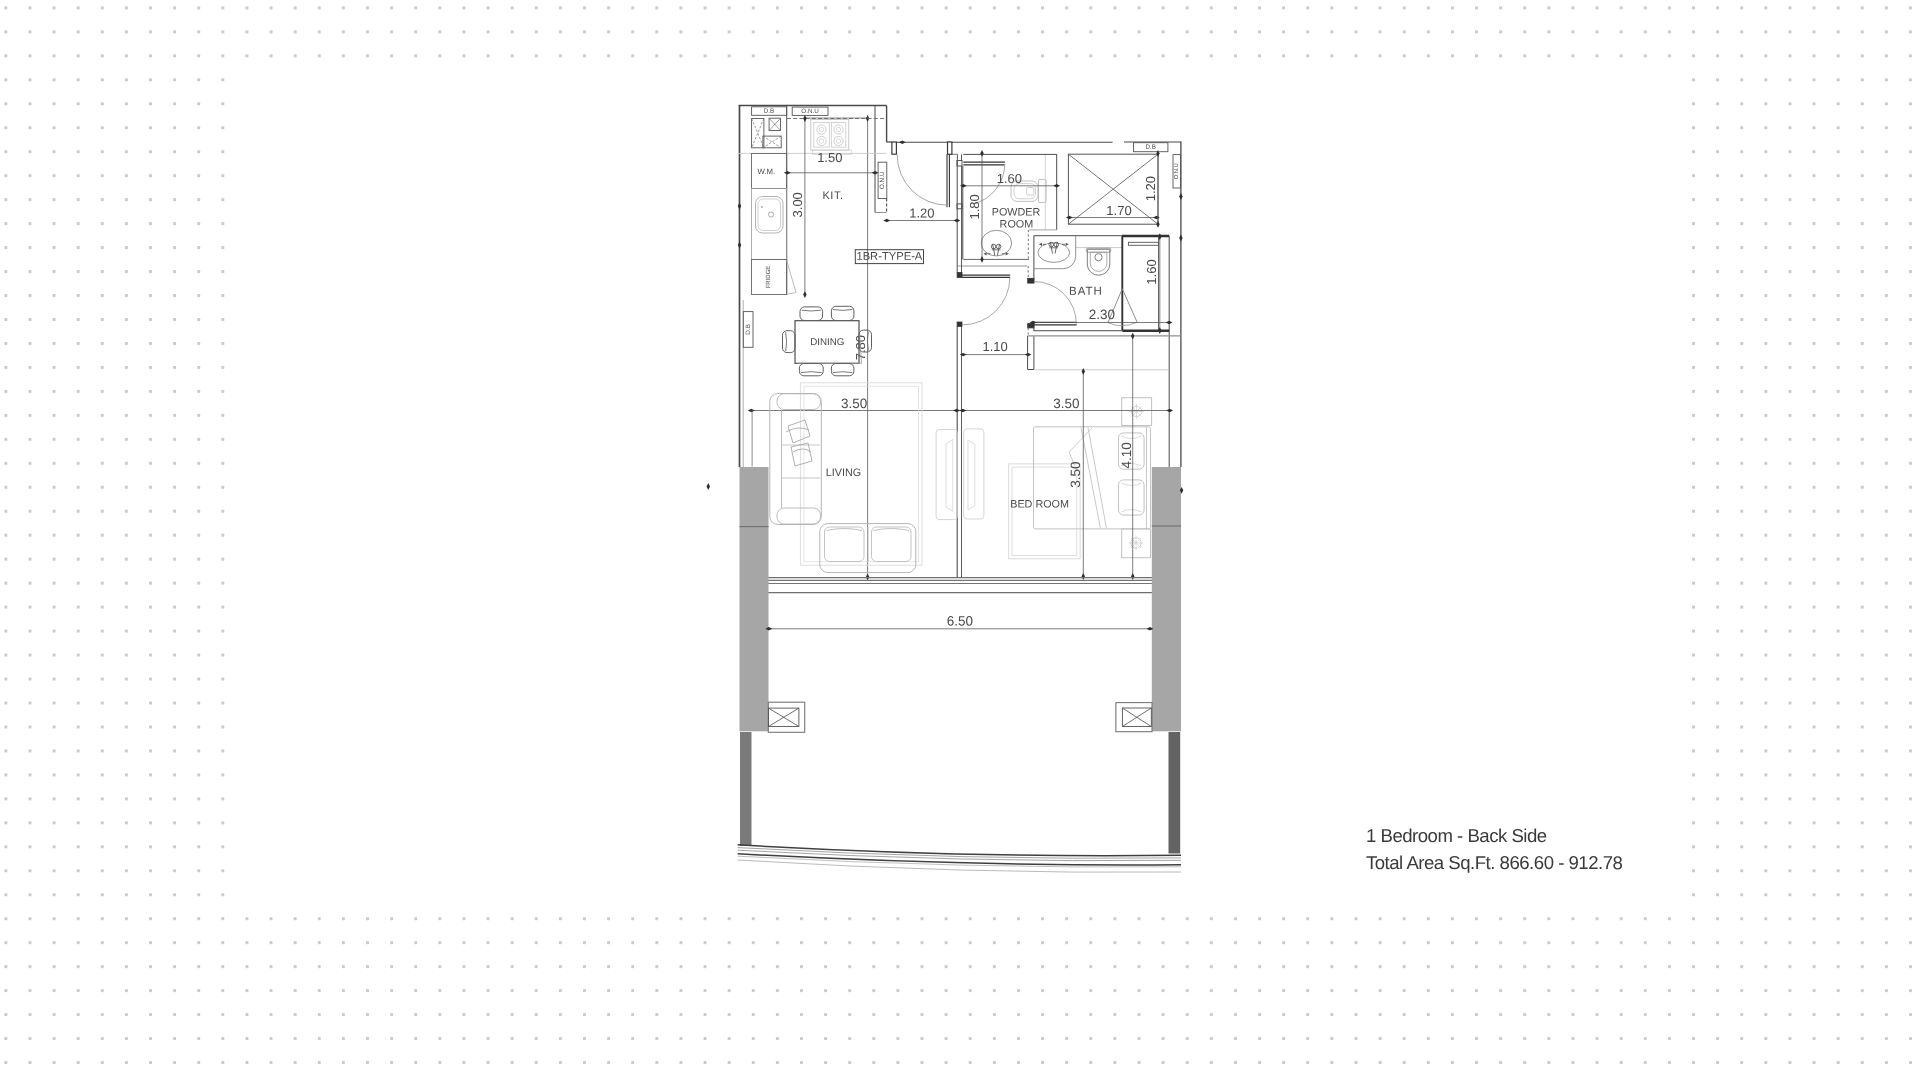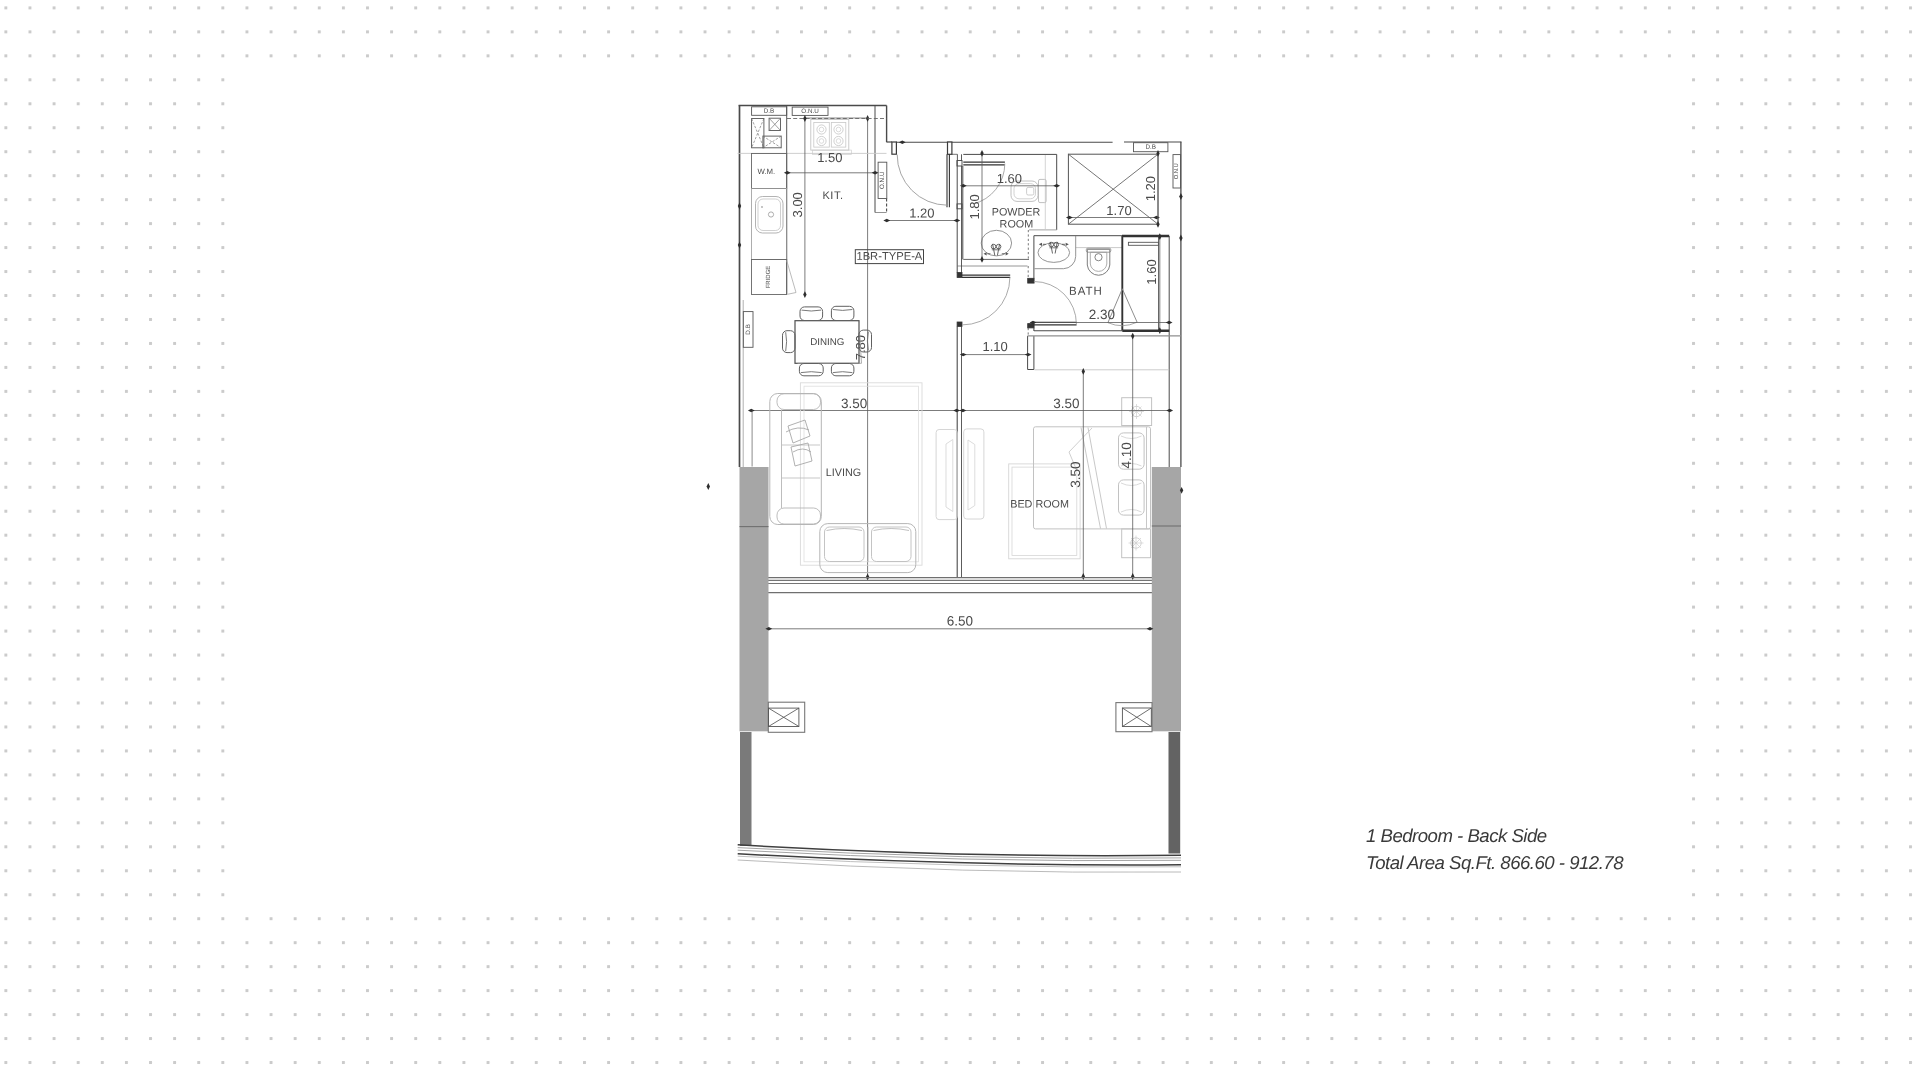--- a/index.html
+++ b/index.html
@@ -1,21 +1,21 @@
 <!DOCTYPE html>
 <html><head>
 <meta charset="utf-8">
 <style>
   html,body{margin:0;padding:0;width:1920px;height:1078px;background:#fff;overflow:hidden;}
   body{font-family:"Liberation Sans", sans-serif;-webkit-font-smoothing:antialiased;text-rendering:geometricPrecision;}
   .dots{position:absolute;left:0;top:0;width:1920px;height:1078px;
     background-image:radial-gradient(circle at 1.6px 1.6px, #cbcbcb 1.55px, rgba(255,255,255,0) 1.8px);
     background-size:24.12px 23.97px;background-position:4.4px 6.4px;}
   .cut{position:absolute;left:234px;top:68px;width:1452px;height:840px;background:#fff;}
-  .title{position:absolute;left:1366px;top:821.5px;color:#3a3a3a;font-size:18.6px;letter-spacing:-0.5px;line-height:27.4px;white-space:nowrap;opacity:0.999;transform:rotate(0.03deg);transform-origin:0 0;font-style:italic;}
+  .title{position:absolute;left:1366px;top:821.5px;color:#3a3a3a;font-size:18.6px;letter-spacing:-0.5px;line-height:27.4px;white-space:nowrap;opacity:0.999;transform:rotate(0.03deg);transform-origin:0 0;}
   svg{position:absolute;left:0;top:0;opacity:0.999;}
   text{font-family:"Liberation Sans", sans-serif;fill:#4a4a4a;}
 </style>
 </head>
 <body>
 
 <div class="dots"></div>
 
 <div class="cut"></div>
 <svg width="1920" height="1078" viewBox="0 0 1920 1078">

